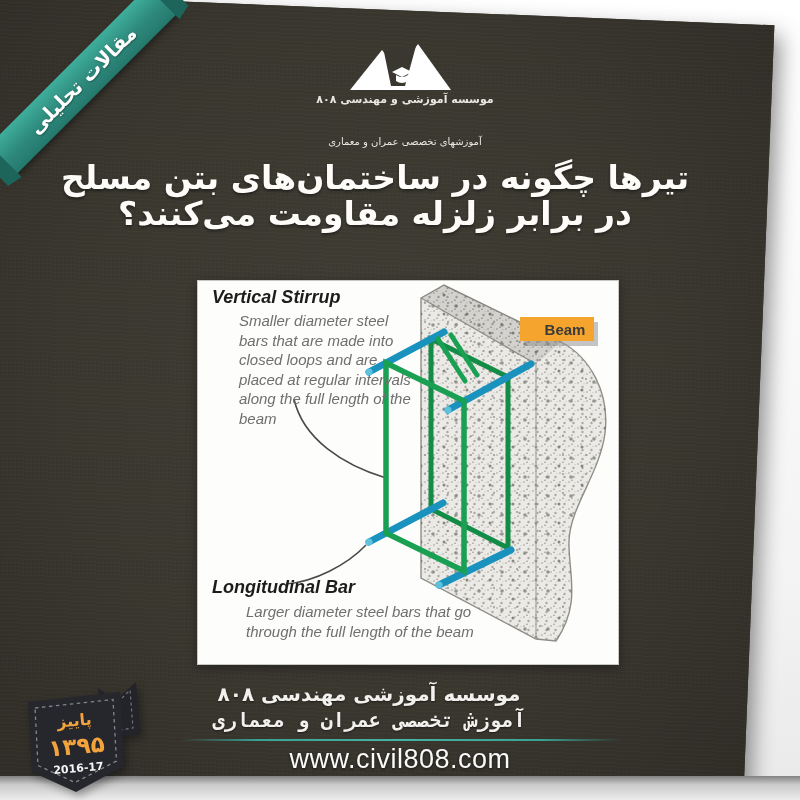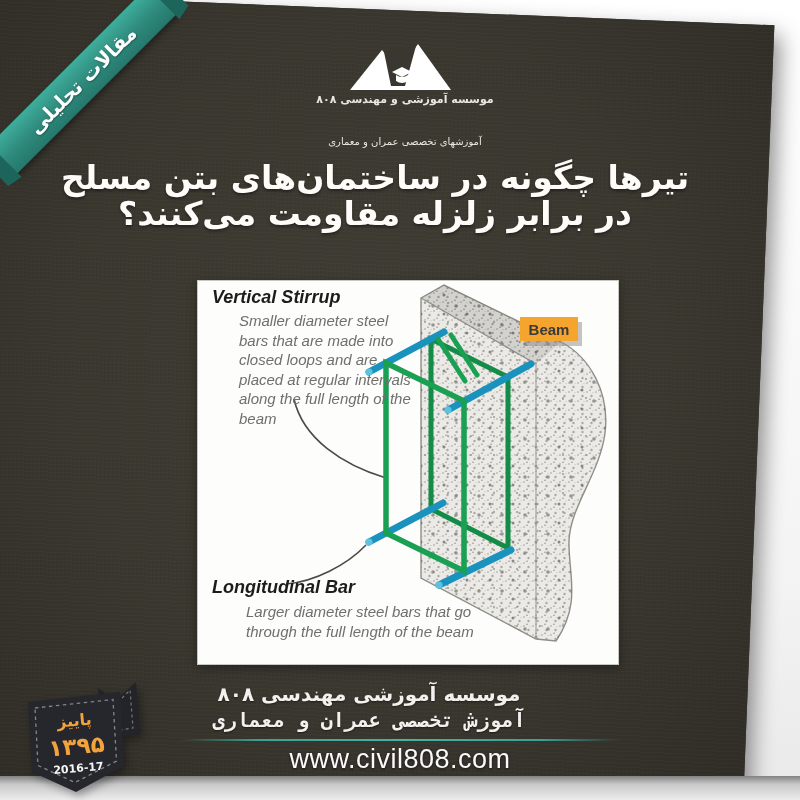--- a/index.html
+++ b/index.html
@@ -58,21 +58,21 @@
   .diag-heading{position:absolute;font-weight:bold;font-style:italic;color:#1c1c1c;
     font-size:18px;font-family:"Liberation Sans",sans-serif;}
   #stirrup-heading{left:14px;top:6px;}
   #longbar-heading{left:14px;top:296px;}
   .diag-desc{position:absolute;font-style:italic;color:#6f6f6f;font-size:15px;
     line-height:19.5px;font-family:"Liberation Sans",sans-serif;}
   #stirrup-desc{left:41px;top:30px;width:175px;}
   #longbar-desc{left:48px;top:321px;width:232px;}
   #beam-tag{position:absolute;left:322px;top:36px;width:58px;height:24px;background:#f5a52e;
     box-shadow:4px 5px 0 rgba(140,140,140,0.5);display:flex;align-items:center;justify-content:center;
-    font-weight:bold;font-size:15px;color:#3a3a3a;font-family:"Liberation Sans",sans-serif;}
+    font-weight:bold;font-size:15px;color:#3a3a3a;font-family:"Liberation Sans",sans-serif;padding-left:16px;}
 
   
   .footer-line{position:absolute;left:9px;width:720px;text-align:center;color:#f2f1ee;
     font-family:"DejaVu Sans",sans-serif;font-weight:bold;font-size:20px;direction:rtl;
     text-shadow:0 1px 2px rgba(0,0,0,0.5);}
   #footer1{top:682px;}
   #footer2{top:708px;font-family:Liberation Mono, monospace;}
   #footer-divider{position:absolute;left:180px;top:739px;width:440px;height:2px;
     background:linear-gradient(90deg,rgba(58,162,149,0) 0%,#3aa295 18%,#45b3a5 50%,#3aa295 82%,rgba(58,162,149,0) 100%);}
   #website{position:absolute;left:0;top:744px;width:800px;text-align:center;color:#fafafa;

